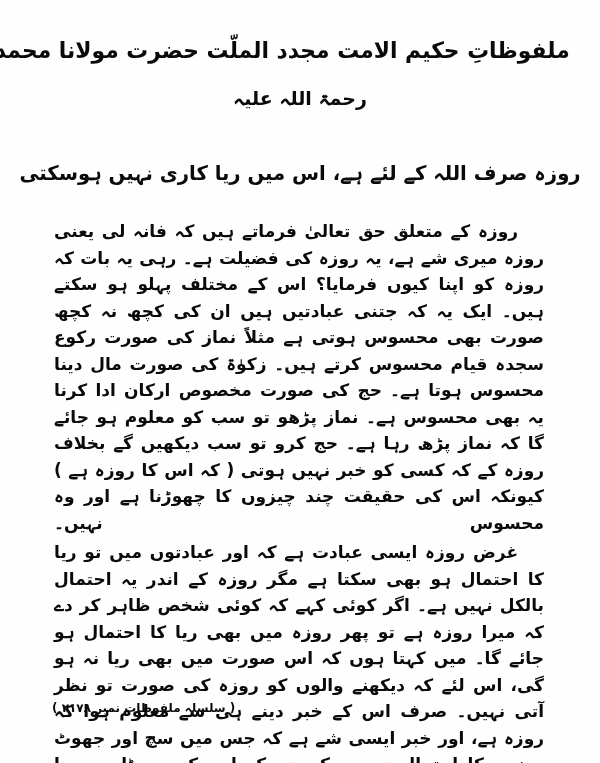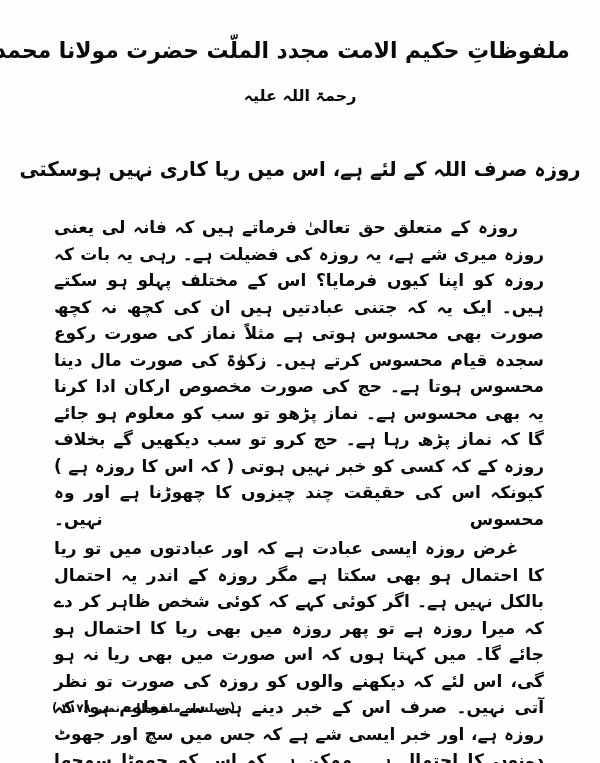--- a/index.html
+++ b/index.html
@@ -33,21 +33,21 @@
     font-size: 22.5px;
     font-weight: 700;
     line-height: 1.5;
     letter-spacing: 0px;
     padding: 0 22px;
     white-space: nowrap;
     transform: scaleX(0.97);
   }
   .doc-subtitle {
     margin-top: 17px;
-    font-size: 16px;
+    font-size: 19px;
     font-weight: 700;
     line-height: 1.4;
   }
 
   
   .article-heading {
     margin-top: 47px;
     text-align: center;
     font-size: 20px;
     font-weight: 700;

